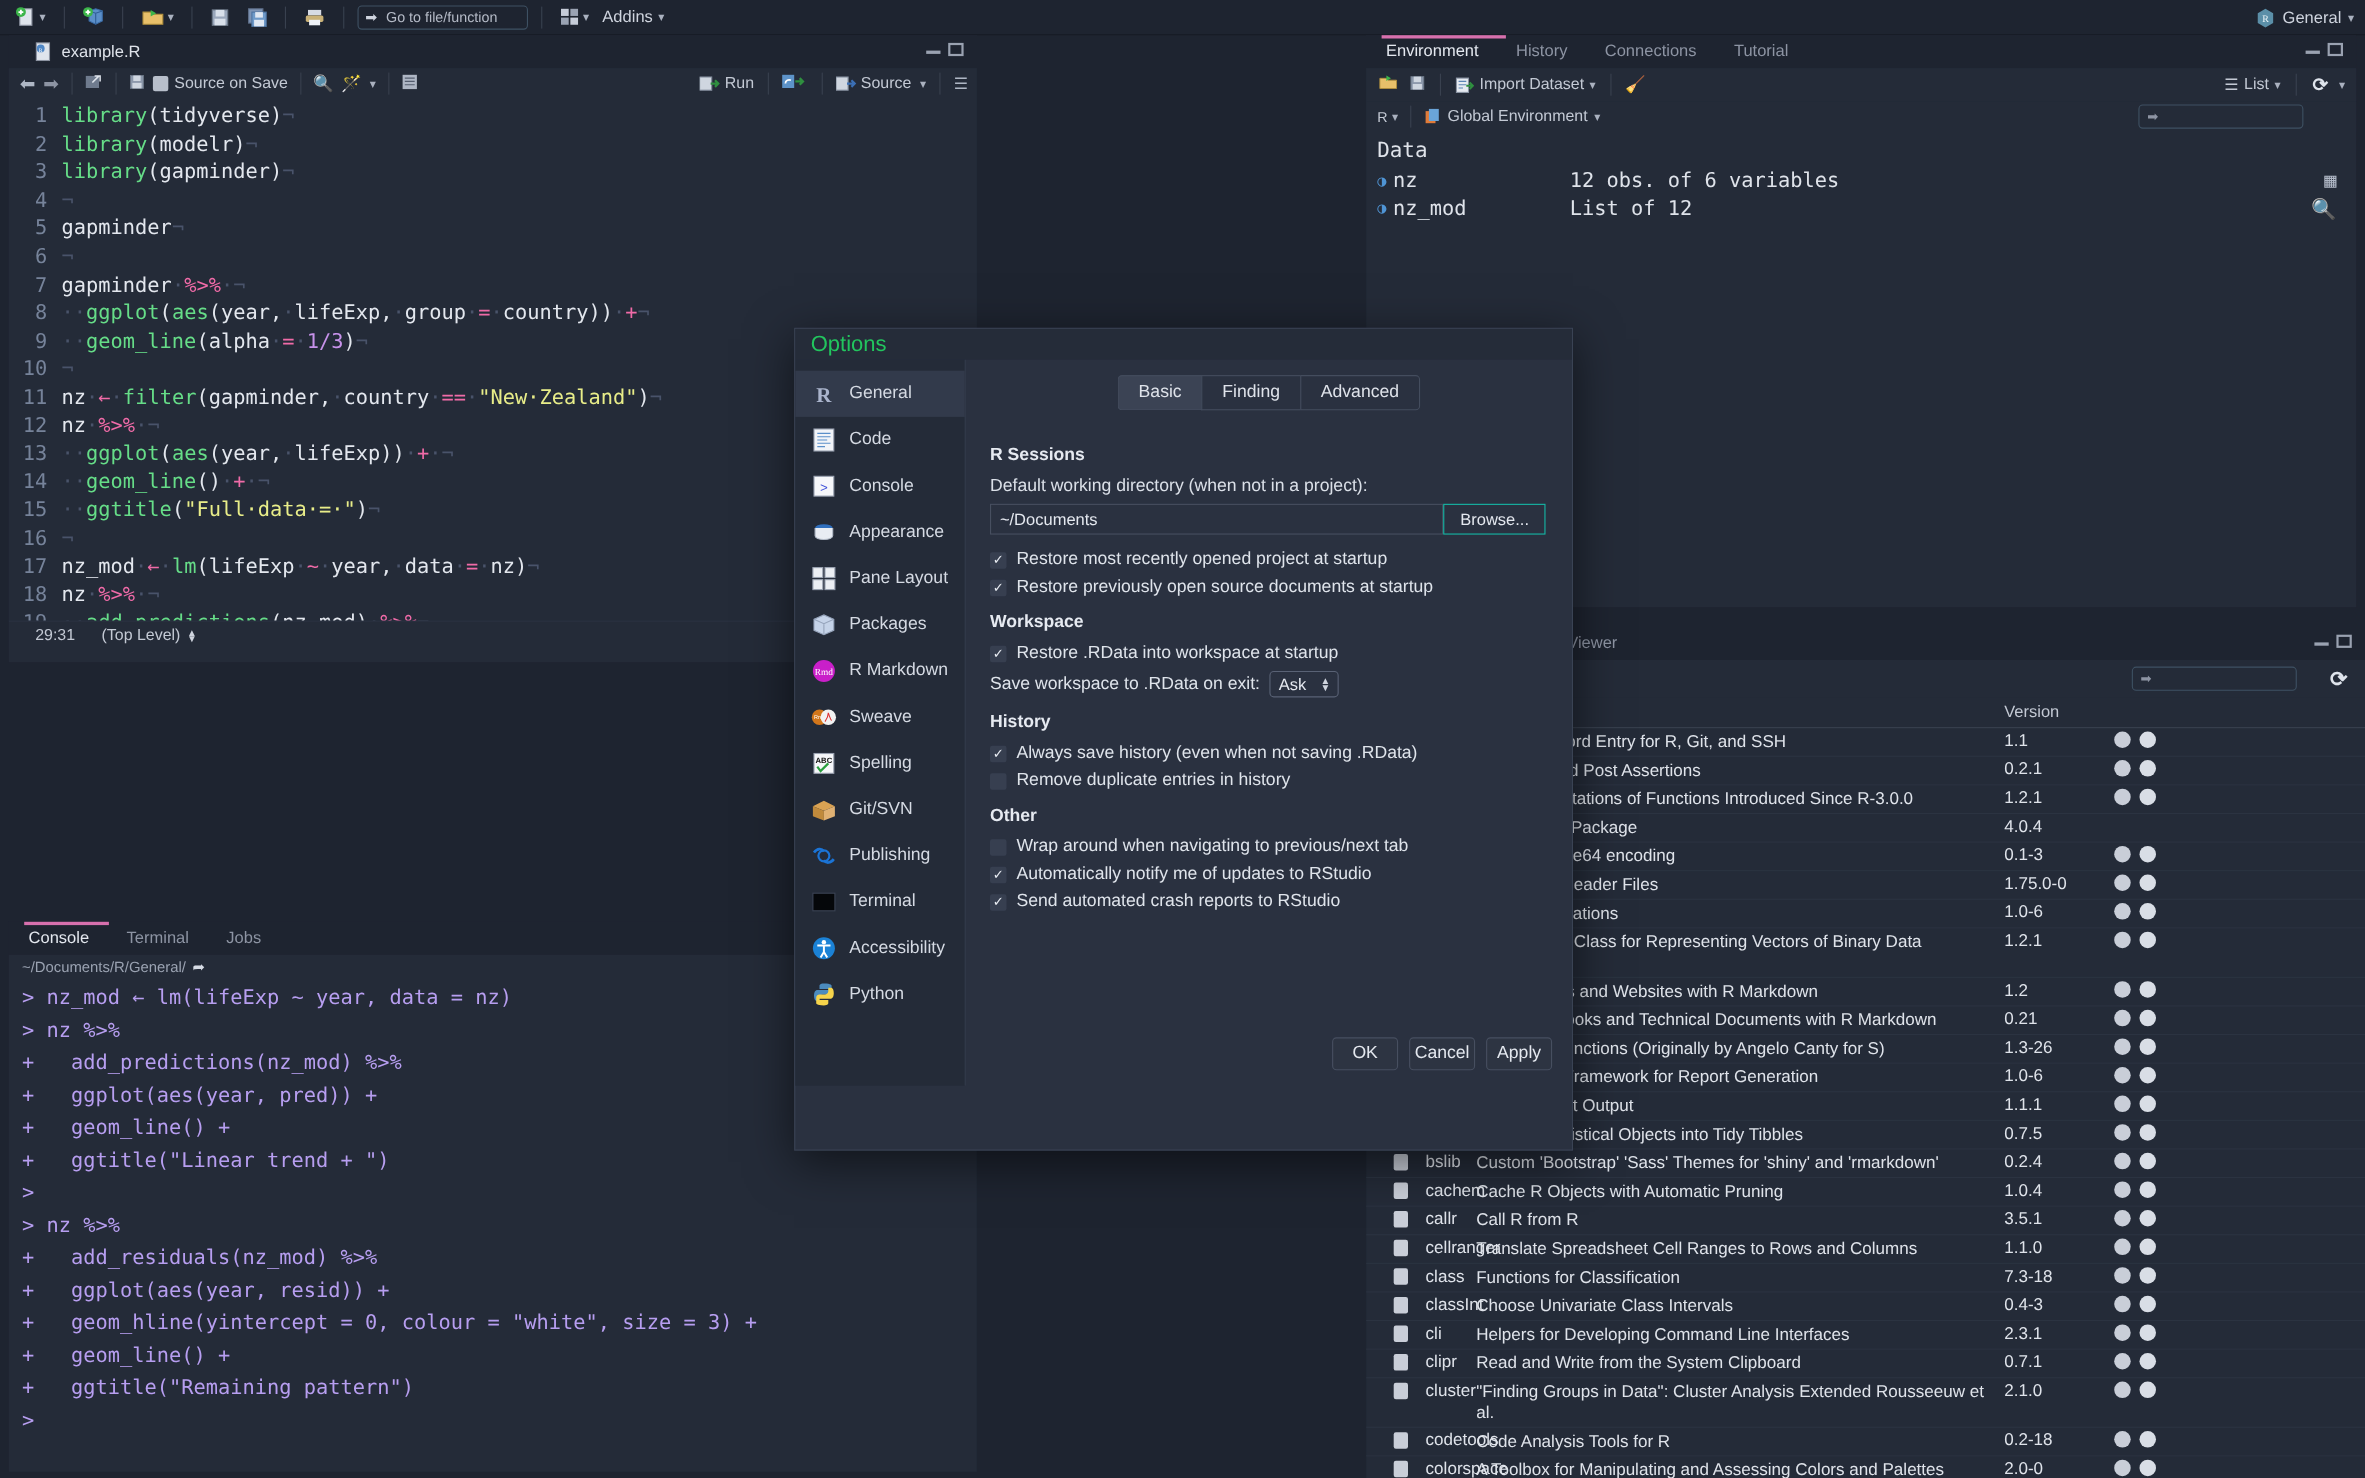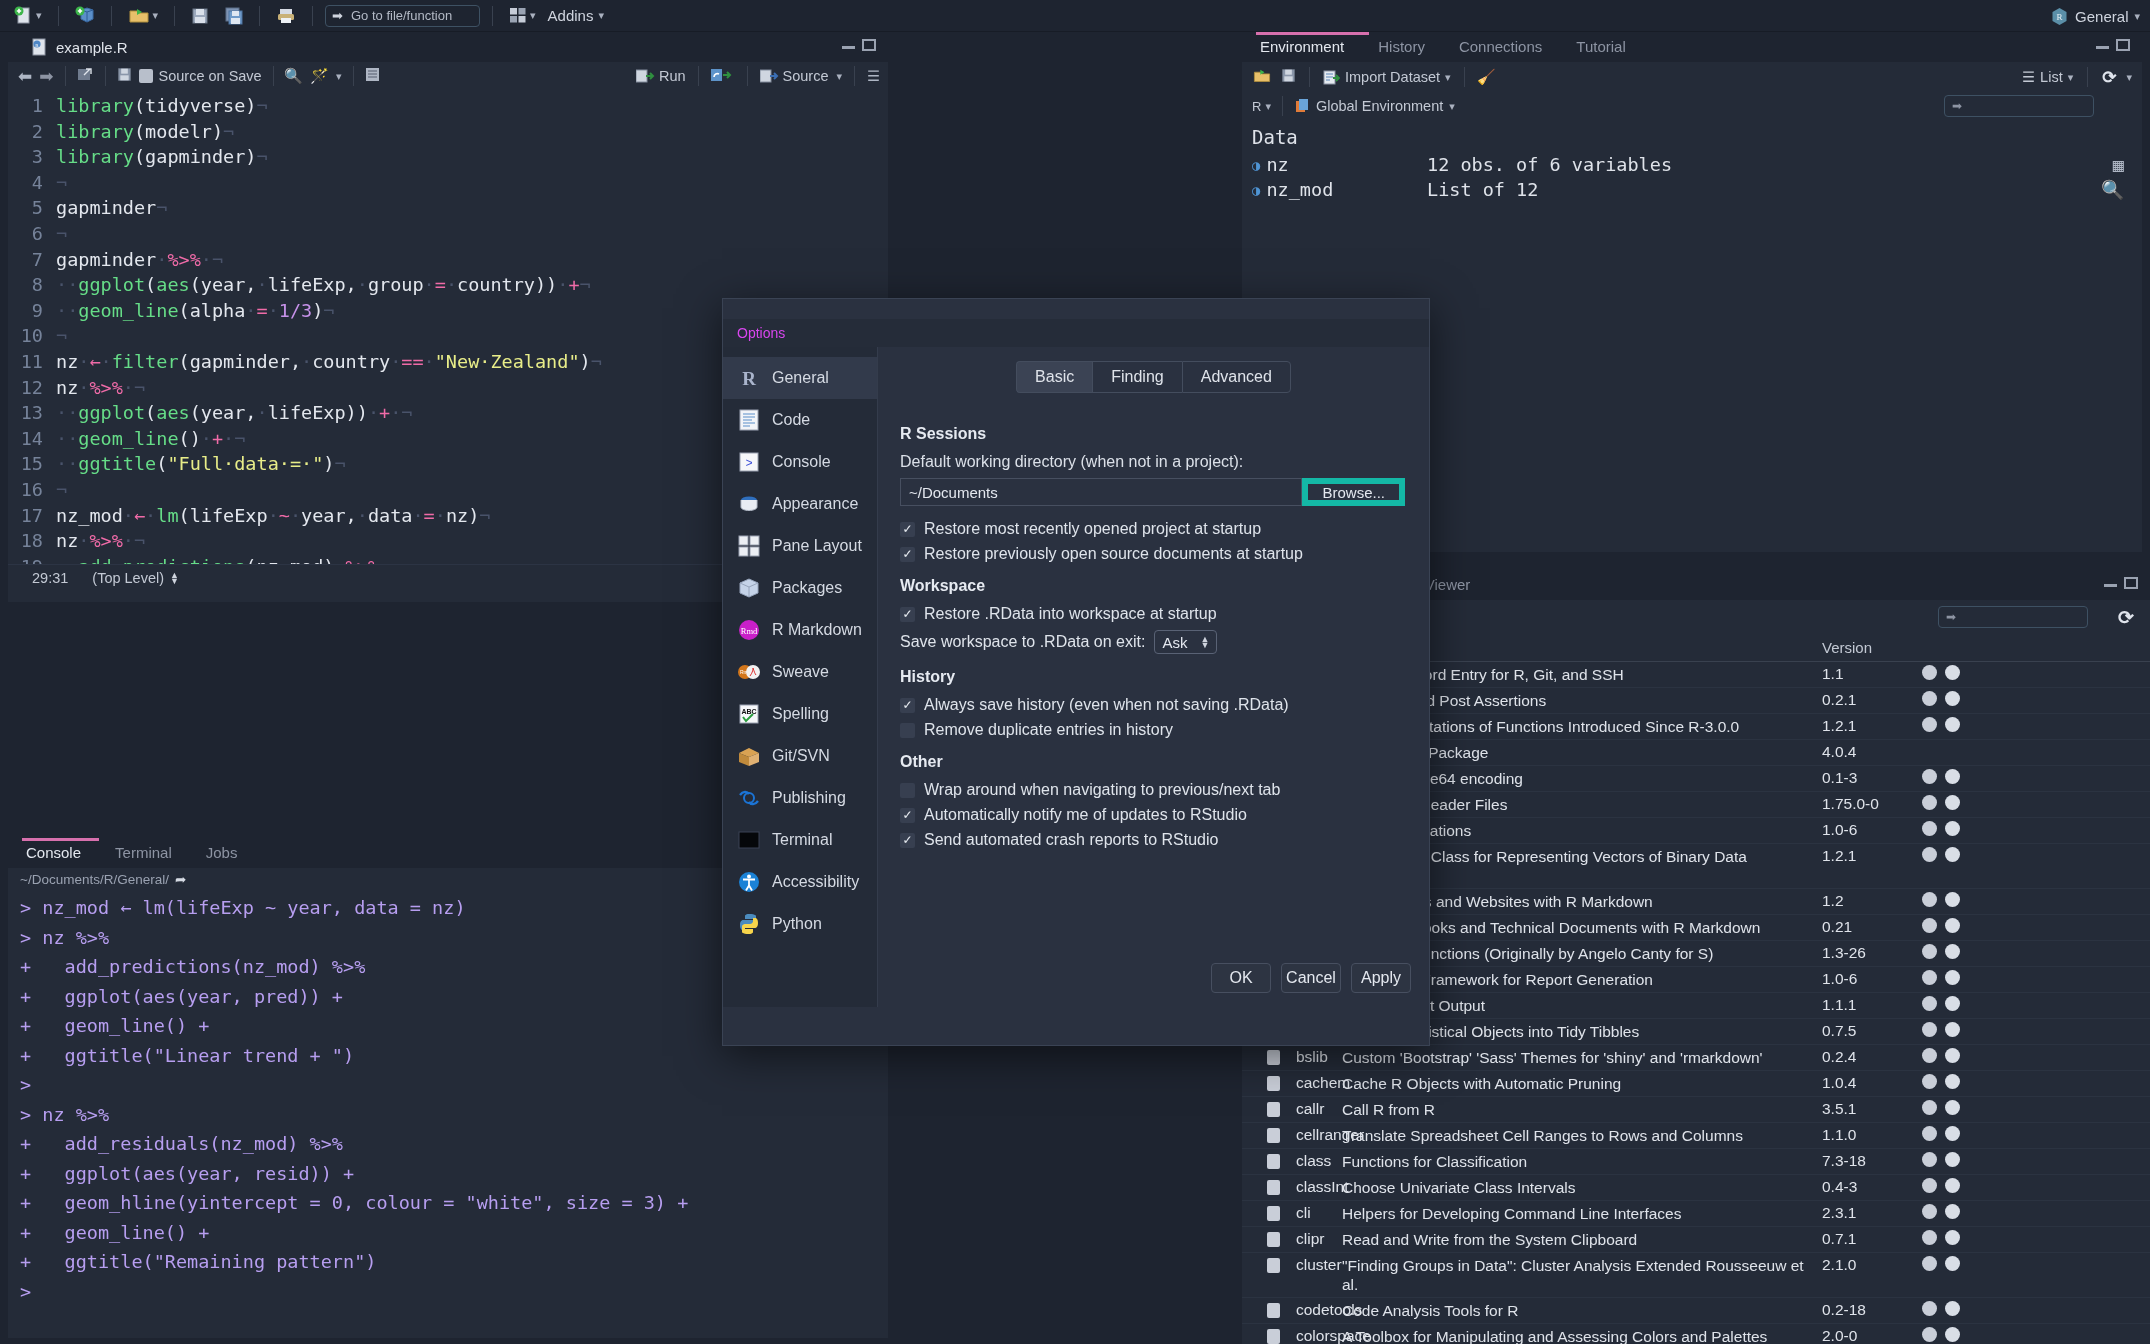--- a/index.html
+++ b/index.html
@@ -91,42 +91,42 @@
   .chk { width:13px; height:15px; background:#c9ced8; border-radius:2px; display:inline-block;
       margin-right:14px; vertical-align:-2px;}
   .globe,.xcirc { width:15px; height:15px; border-radius:50%; display:inline-block; }
   .globe { background:#c9ced8; }
   .xcirc { background:#d9dee6; }
 
   
   #dialog { position:absolute; left:722px; top:298px; width:708px; height:748px;
      background:#2a3140; border:1px solid #3a4354; box-shadow:0 10px 40px rgba(0,0,0,.55); }
   .dlgTitle { height:28px; background:#252c39; display:flex; align-items:center;
-     padding-left:14px; font-size:14px; color:#d946ef;margin-top:20px; }
+     padding-left:14px; font-size:20px; color:#22c55e; }
   .dlgBody { display:flex; height:660px; }
   .dlgSide { width:155px; background:#242b38; padding-top:10px; border-right:1px solid #343c4c;}
   .sideItem { display:flex; align-items:center; gap:11px; height:42px; padding-left:14px;
      font-size:16px; color:#d5dae3; cursor:pointer;}
   .sideItem.active { background:#323a4b; }
   .sideIcon { width:24px; height:24px; flex:none; display:flex; align-items:center;
      justify-content:center; font-size:13px; }
   .dlgMain { flex:1; padding:14px 0 0 0; position:relative;}
   .tabs { display:flex; justify-content:center; gap:0; margin-bottom:14px; }
   .dtab { border:1px solid #444d5e; padding:6px 18px; font-size:16px; color:#dfe3ea; cursor:pointer;}
   .dtab.active { background:#3b4354; }
   .dtab:not(:last-child) { border-right:none; }
   .dtab:first-child { border-radius:4px 0 0 4px; }
   .dtab:last-child { border-radius:0 4px 4px 0; }
   .dlgContent { padding:4px 24px 0 22px; }
   .grpTitle { font-weight:bold; font-size:16px; color:#e6eaf1; margin:14px 0 10px;}
   .lbl { font-size:16px; color:#dbe0e8; margin-bottom:7px;}
   .rowflex { display:flex; align-items:stretch; margin-bottom:14px;}
   .txtin { flex:1; border:1px solid #474f60; background:#2a3140; height:28px;
      display:flex; align-items:center; padding-left:8px; font-size:15px; color:#e4e8ef;}
-  .btn { border:6px solid #14b8a6; background:#2a3140; height:28px; padding:0 14px;
+  .btn { border:1px solid #14b8a6; background:#2a3140; height:28px; padding:0 14px;
      display:flex; align-items:center; font-size:15px; color:#e4e8ef; cursor:pointer;}
   .cbrow { display:flex; align-items:center; gap:9px; margin-bottom:7px; font-size:16px; color:#dfe4eb;}
   .cb { width:15px; height:15px; background:#373f50; border-radius:2px; flex:none;
      display:flex; align-items:center; justify-content:center; color:#e8ecf2; font-size:12px;}
   .selrow { display:flex; align-items:center; gap:9px; font-size:16px; color:#dfe4eb; margin-top:2px;}
   .selbox { border:1px solid #596275; border-radius:4px; height:24px; display:flex;
      align-items:center; gap:13px; padding:0 7px; font-size:15px; color:#e4e8ef;}
   .dlgFooter { position:absolute; right:18px; bottom:14px; display:flex; gap:10px;}
   .fbtn { border:1px solid #474f60; border-radius:4px; background:#2d3442; width:60px; height:30px;
      display:flex; align-items:center; justify-content:center; font-size:16px; color:#e4e8ef; cursor:pointer;}

